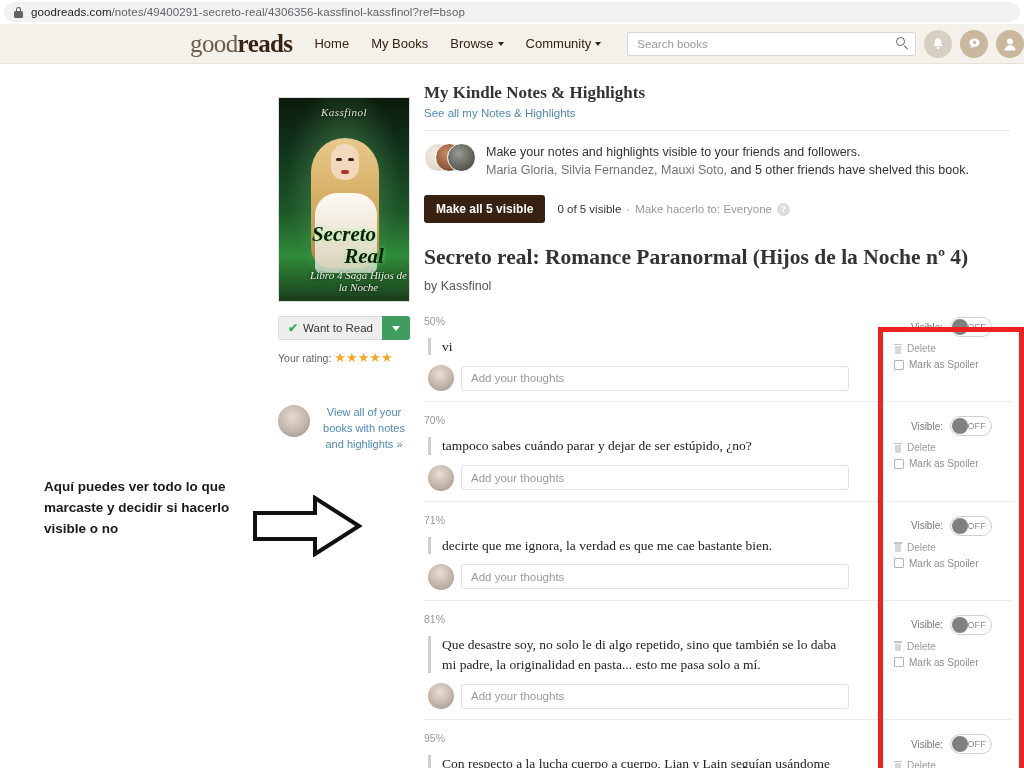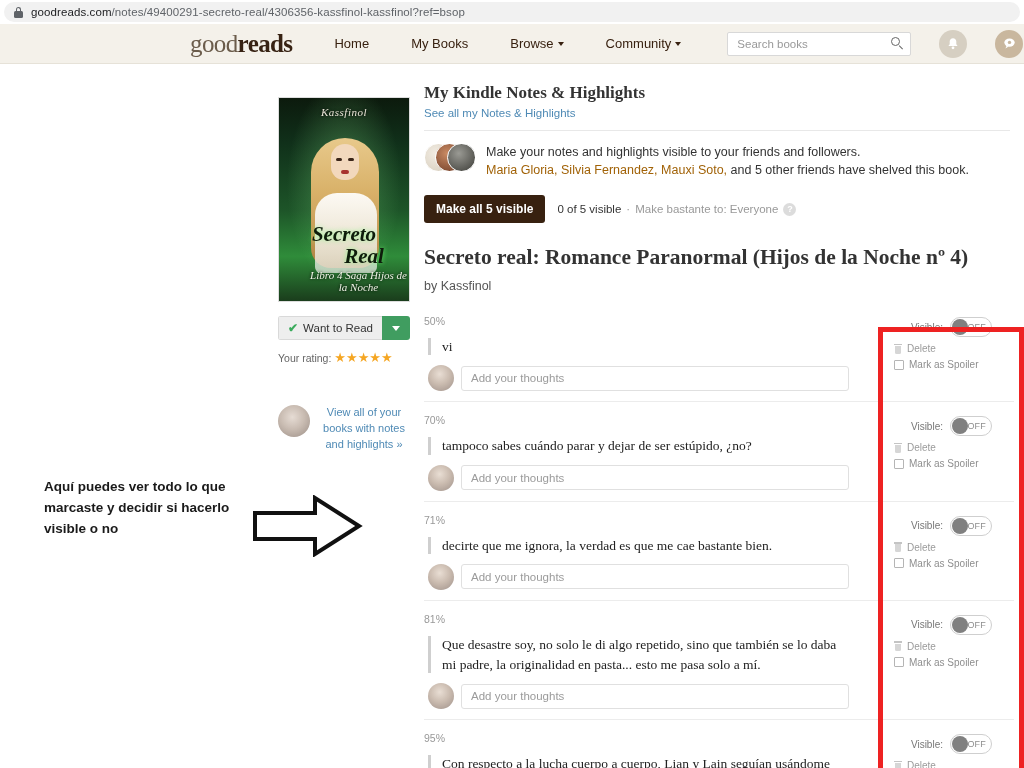--- a/index.html
+++ b/index.html
@@ -25,21 +25,21 @@
   #lock { width: 9px; height: 11px; position: relative; margin-right: 8px; flex: 0 0 auto; }
   #lock .body { position: absolute; bottom: 0; left: 0; width: 9px; height: 7px; background: #5f6368; border-radius: 1.5px; }
   #lock .shackle { position: absolute; top: 0; left: 2px; width: 5px; height: 5px; border: 1.4px solid #5f6368; border-bottom: none; border-radius: 3px 3px 0 0; }
   #urltext { font-size: 11.5px; color: #5f6368; letter-spacing: .1px; white-space: nowrap; }
   #urltext .dom { color: #202124; }
 
   
   #gr-header {
     position: absolute; top: 24px; left: 0; width: 1024px; height: 40px;
     background: #f4f1ea; border-bottom: 1px solid #e6e2d8;
-    display: flex; align-items: center; gap: 20px;
+    display: flex; align-items: center;
   }
   #logo { margin-left: 190px; font-family: "Liberation Serif", serif; font-size: 25px; color: #372213; line-height: 1; letter-spacing: -.6px; }
   #logo .light { color: #6b5c4b; font-weight: 300; }
   #logo .bold { font-weight: 700; color: #372213; }
   .navitem {
     margin-left: 22px; font-size: 13px; color: #382110; white-space: nowrap;
     display: flex; align-items: center; gap: 4px; cursor: pointer;
   }
   .caret { width: 0; height: 0; border-left: 3.5px solid transparent; border-right: 3.5px solid transparent; border-top: 4.5px solid #382110; display: inline-block; }
   #searchwrap {
@@ -108,21 +108,21 @@
   #mkLink { font-size: 11.5px; color: #4f8ab5; margin-top: 4px; cursor: pointer; }
   #sep1 { border-top: 1px solid #e8e8e8; margin: 11px 0 0 0; width: 586px; }
 
   #friends { margin-top: 12px; display: flex; gap: 10px; align-items: flex-start; }
   #friends .avs { position: relative; width: 52px; height: 30px; flex: 0 0 auto; }
   #friends .avs i { position: absolute; top: 0; width: 29px; height: 29px; border-radius: 50%; border: 1.5px solid #fff; display: block; }
   #friends .avs i:nth-child(1) { left: 0; background: radial-gradient(circle at 40% 35%, #f2ece2, #d6cdbd); z-index: 1; }
   #friends .avs i:nth-child(2) { left: 11px; background: radial-gradient(circle at 40% 35%, #c98a63, #6b3a25); z-index: 2; }
   #friends .avs i:nth-child(3) { left: 23px; background: radial-gradient(circle at 40% 35%, #9a9a94, #3b3b36); z-index: 3; }
   #friends .txt { font-size: 12.5px; color: #333; line-height: 1.45; }
-  #friends .txt .names { color: #a16207; }
+  #friends .txt .names { color: #737373; }
 
   #visrow { margin-top: 16px; display: flex; align-items: center; gap: 12px; }
   #mkall { background: #382110; color: #fff; font-size: 12px; font-weight: bold; padding: 7px 12px; border: none; border-radius: 3px; cursor: pointer; font-family: "Liberation Sans", sans-serif; }
   #visrow .meta { font-size: 11.5px; color: #333; display: flex; align-items: center; gap: 5px; }
   #visrow .meta .dim { color: #999; }
   .infoic { width: 13px; height: 13px; border-radius: 50%; background: #dcdcdc; color: #fff; font-size: 9px; line-height: 13px; text-align: center; display: inline-block; font-weight: bold; }
 
   #booktitle { margin-top: 22px; font-family: "Liberation Serif", serif; font-weight: bold; font-size: 21.5px; color: #333; line-height: 1.2; }
   #byline { margin-top: 8px; font-size: 12.5px; color: #555; }
 
@@ -275,21 +275,21 @@
         <span>Make your notes and highlights visible to your friends and followers.</span><br>
         <span class="names">Maria Gloria, Silvia Fernandez, Mauxi Soto,</span><span> and 5 other friends have shelved this book.</span>
       </span>
     </div>
 
     <div id="visrow">
       <button id="mkall">Make all 5 visible</button>
       <span class="meta">
         <span>0 of 5 visible</span>
         <span class="dim">·</span>
-        <span class="dim">Make bastante to: Everyone</span>
+        <span class="dim">Make hacerlo to: Everyone</span>
         <span class="infoic">?</span>
       </span>
     </div>
 
     <div id="booktitle">Secreto real: Romance Paranormal (Hijos de la Noche nº 4)</div>
     <div id="byline">by Kassfinol</div>
 
     <div id="hl-list">
         <div class="hl first">
           <div class="pct">50%</div>

